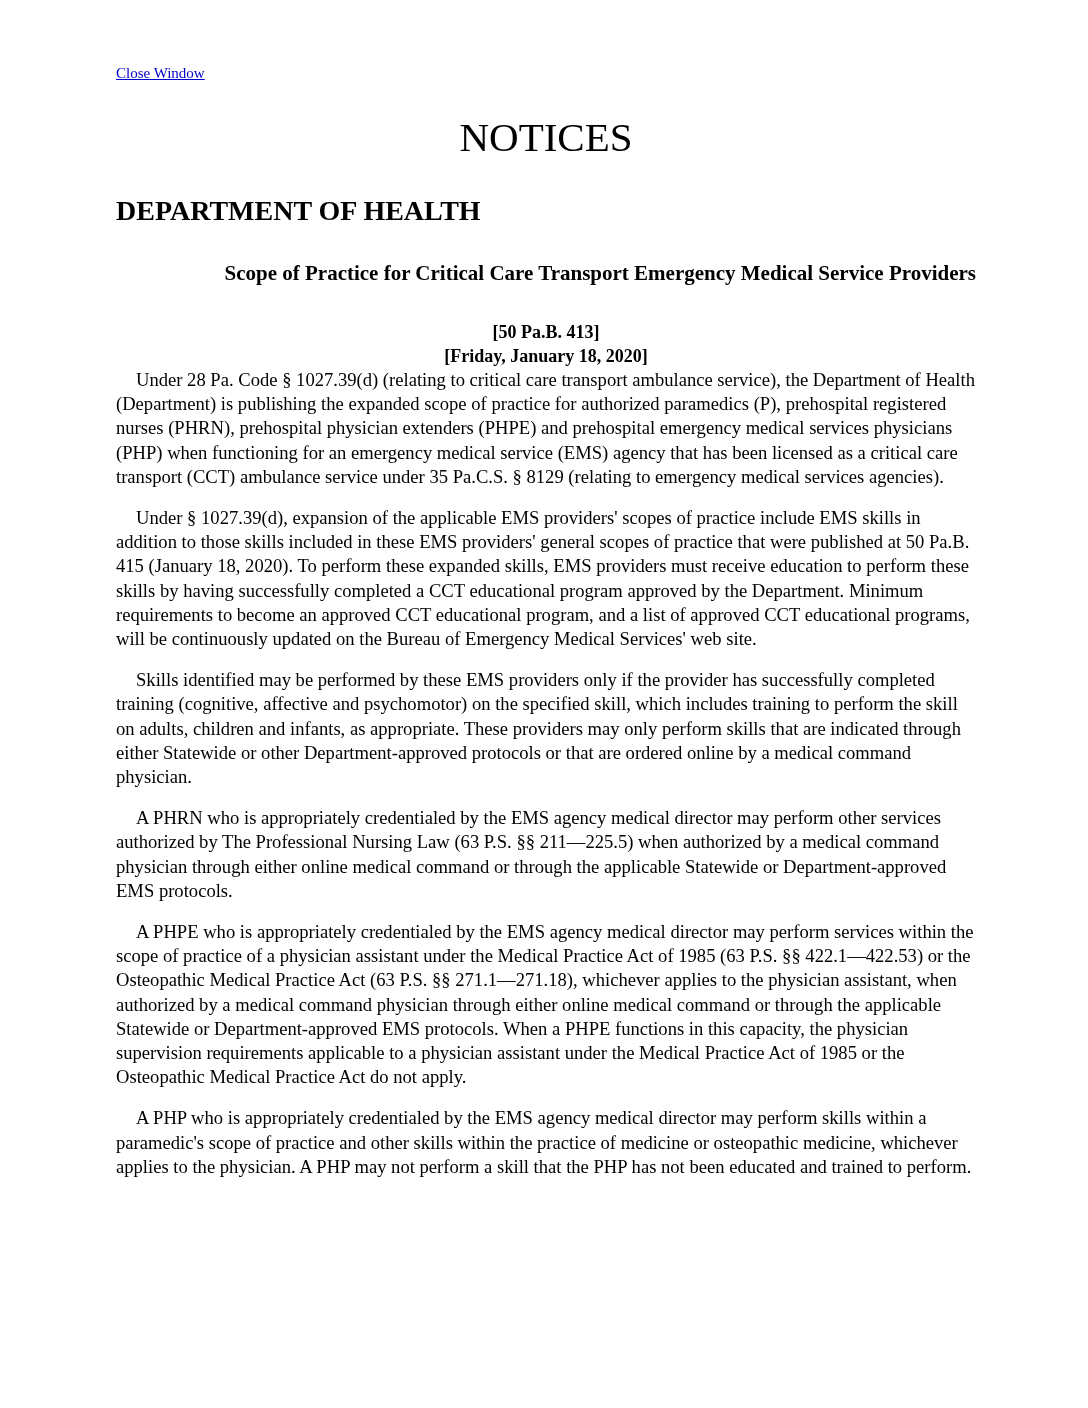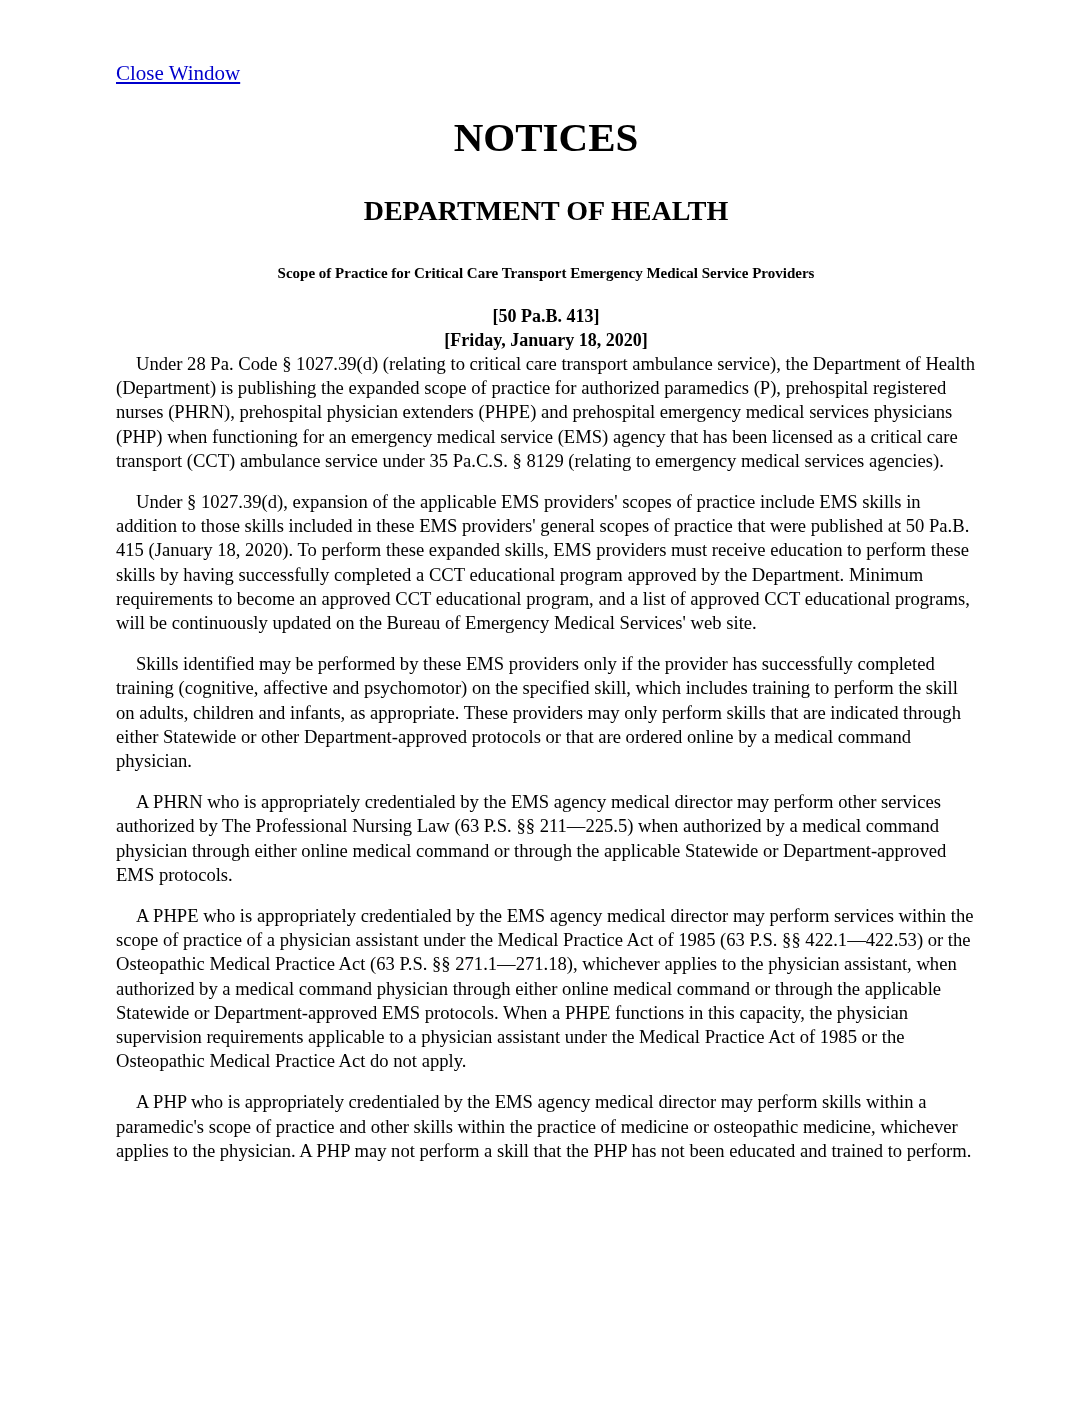--- a/index.html
+++ b/index.html
@@ -3,38 +3,38 @@
 <meta charset="utf-8">
 <style>
   html, body { margin: 0; padding: 0; background: #ffffff; }
   body {
     width: 1088px; height: 1408px; overflow: hidden;
     font-family: "Liberation Serif", "DejaVu Serif", serif;
     color: #000000;
   }
   .page { position: relative; padding: 60px 0 0 116px; width: 860px; }
   .close-link {
-    font-size: 21px; color: #0000cc; text-decoration: underline;
+    font-size: 15px; color: #0000cc; text-decoration: underline;
     display: inline-block; line-height: 26px;
   }
   .title {
-    text-align: center; font-weight: bold; font-size: 41px;
+    text-align: center; font-weight: normal; font-size: 41px;
     margin: 26px 0 4px 0; line-height: 50px;
   }
   .subtitle {
-    text-align: center; font-weight: bold; font-size: 28px;
+    text-align: left; font-weight: bold; font-size: 28px;
     margin: 31px 0 0 0; line-height: 36px;
   }
   .heading {
-    text-align: center; font-weight: bold; font-size: 15px;
+    text-align: right; font-weight: bold; font-size: 21px;
     margin: 30px 0 0 0; line-height: 29px;
   }
   .citation {
     text-align: center; font-weight: bold; font-size: 18px;
-    margin: 16px 0 0 0; line-height: 24px;
+    margin: 32px 0 0 0; line-height: 24px;
   }
   .body-text { }
   .para {
     font-size: 18.6px; line-height: 24.2px; margin: 0 0 17px 0;
     text-indent: 20px;
   }
 </style>
 </head>
 <body>
 

